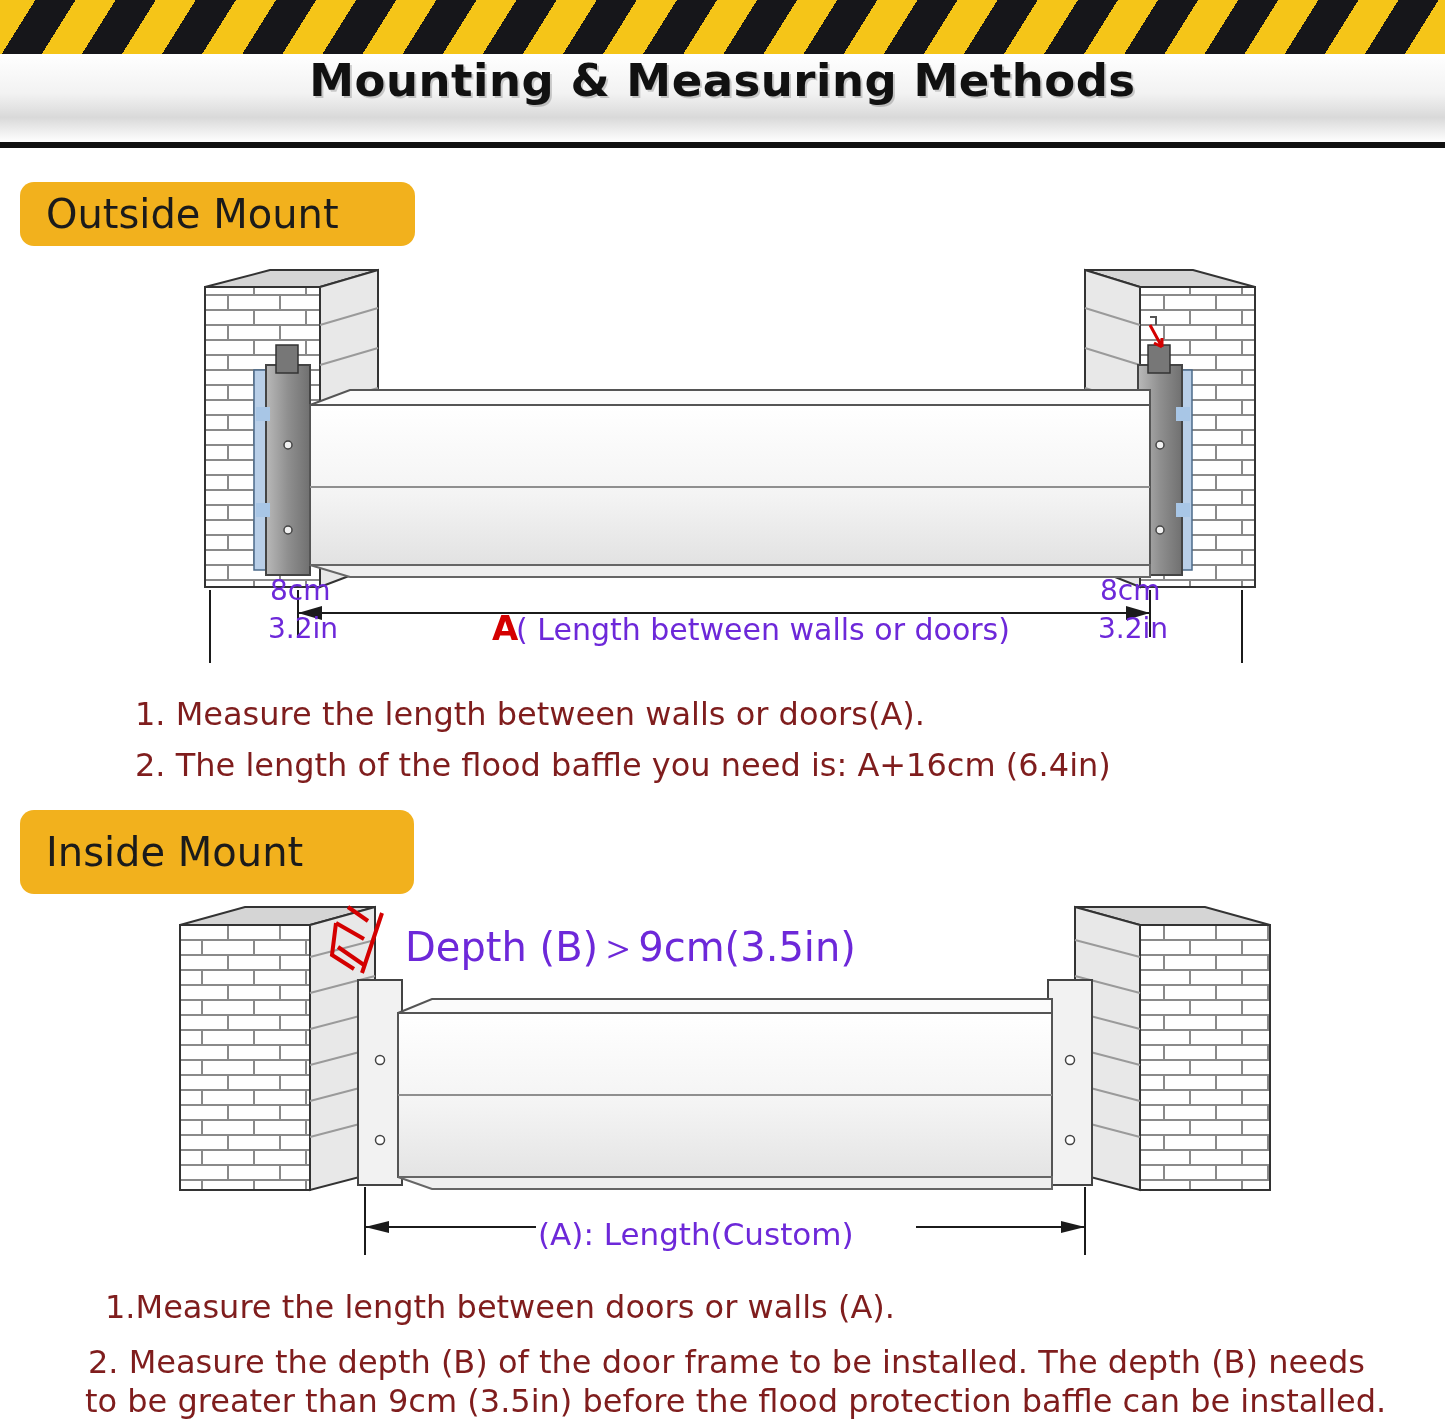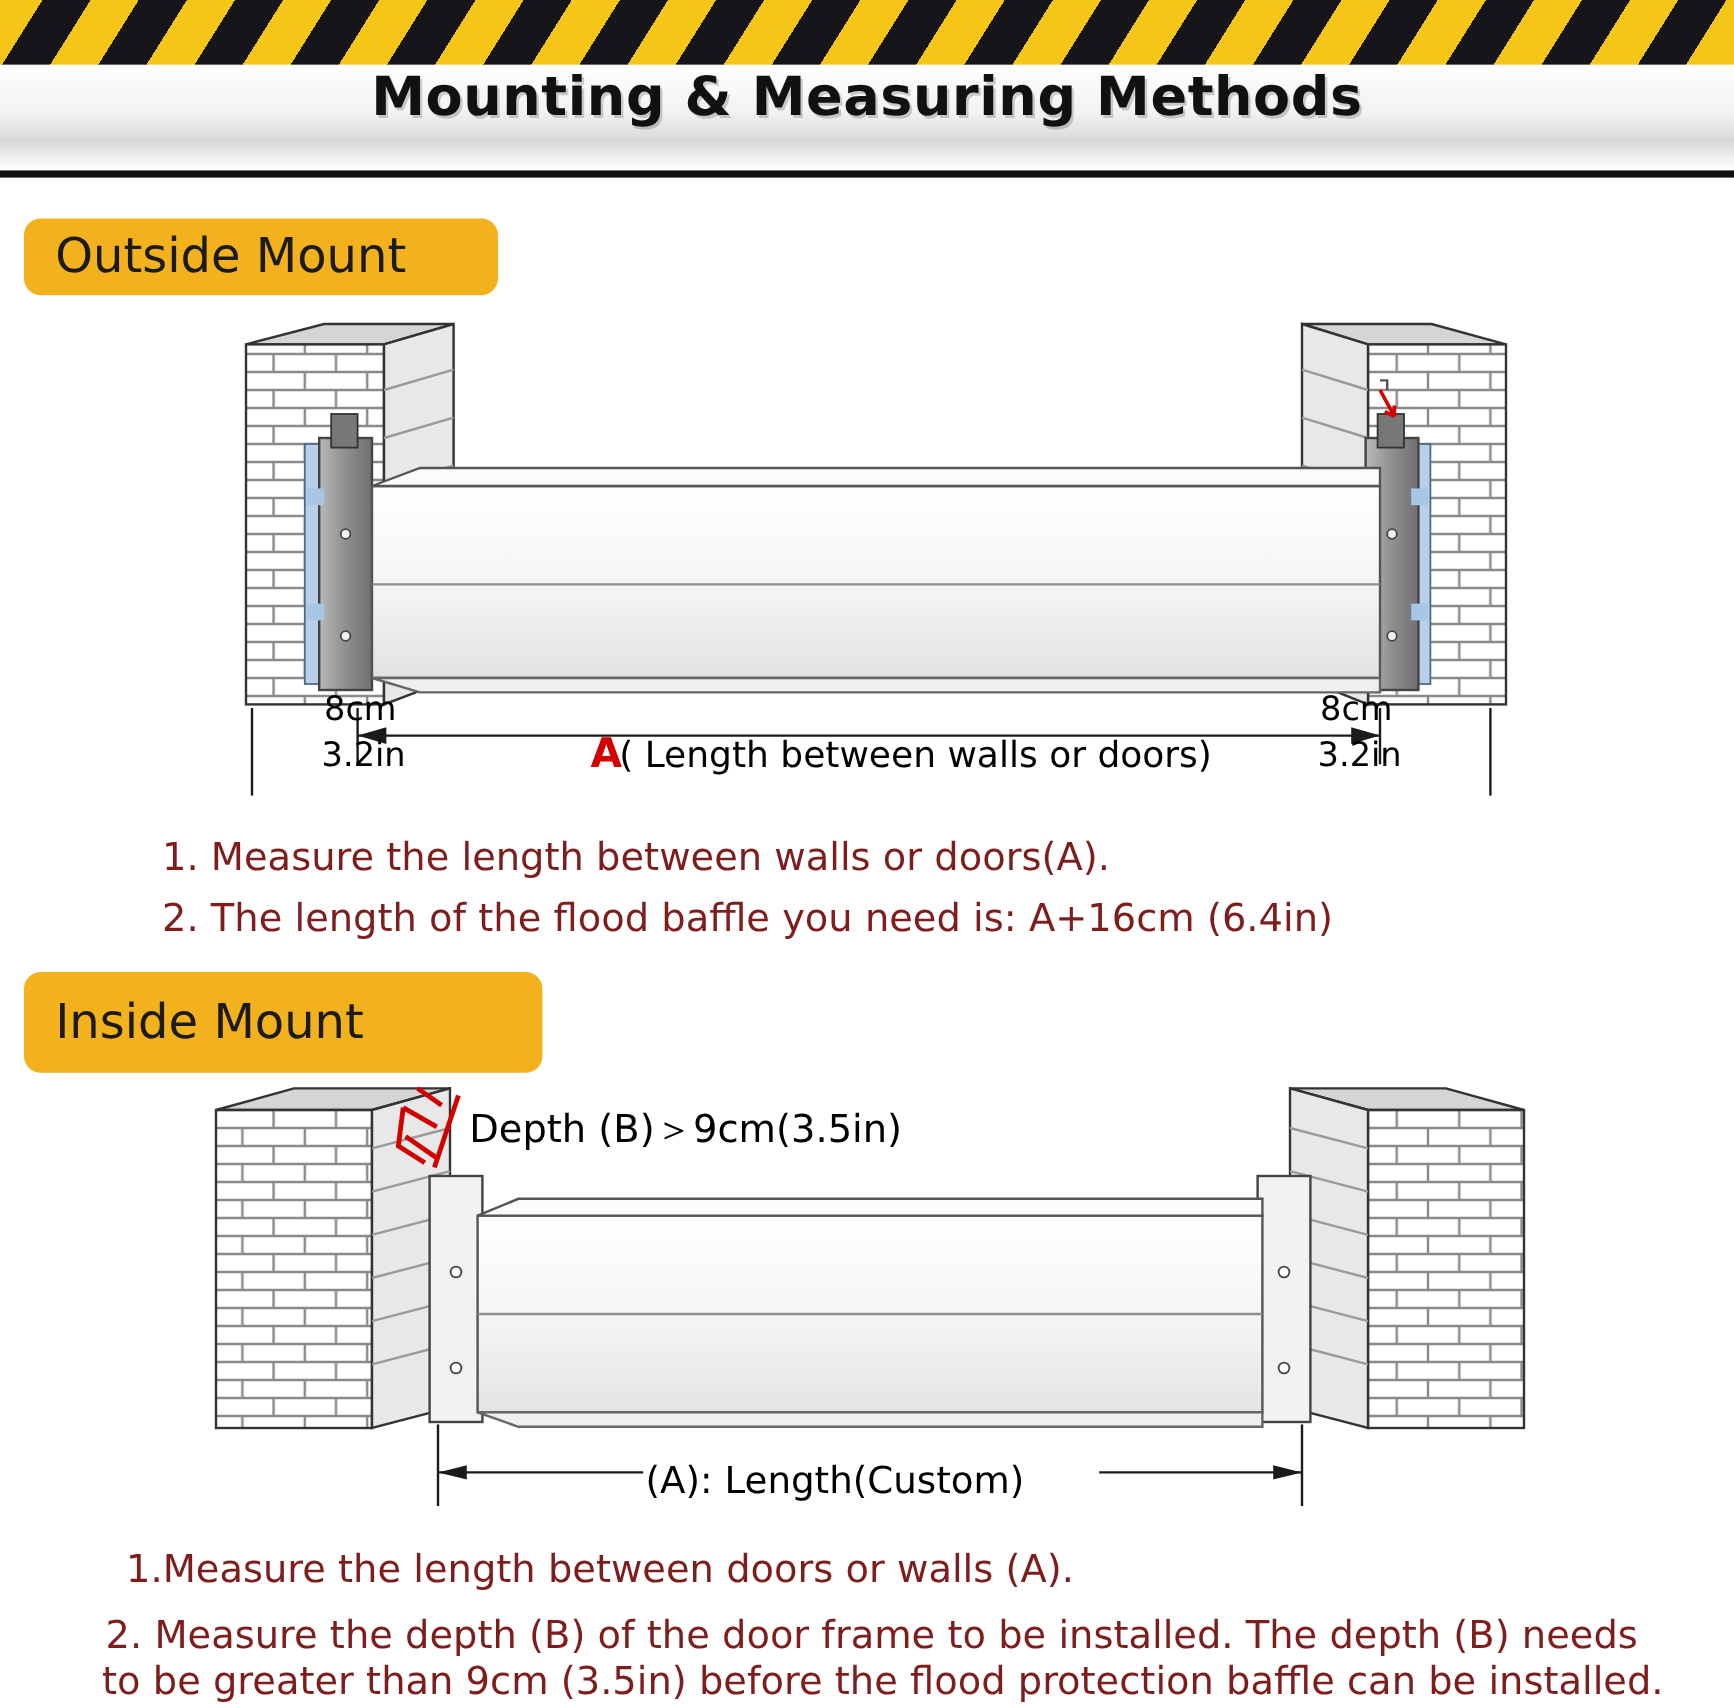--- a/index.html
+++ b/index.html
@@ -55,27 +55,27 @@
     display: flex;
     align-items: center;
     padding: 0 26px;
     box-sizing: border-box;
   }
   .tag span {
     font-size: 40px;
     color: #1b1b1b;
   }
   #tag-outside { left: 20px; top: 182px; width: 395px; height: 64px; }
-  #tag-inside  { left: 20px; top: 810px; width: 432px; height: 84px; }
+  #tag-inside  { left: 20px; top: 810px; width: 394px; height: 84px; }
 
   
   .txt {
     position: absolute;
     font-size: 28px;
-    color: #000000;
+    color: #6d28d9;
     white-space: nowrap;
   }
   .txt.big { font-size: 30px; }
 
   
   .diagram {
     position: absolute;
   }
   #diagram-outside { left: 150px; top: 265px; width: 1150px; height: 400px; }
   #diagram-inside  { left: 150px; top: 895px; width: 1150px; height: 380px; }
@@ -254,18 +254,18 @@
       <line x1="215" y1="292" x2="215" y2="360" stroke="#1b1b1b" stroke-width="2"></line>
       <line x1="935" y1="292" x2="935" y2="360" stroke="#1b1b1b" stroke-width="2"></line>
       <line x1="215" y1="332" x2="386" y2="332" stroke="#1b1b1b" stroke-width="2"></line>
       <line x1="766" y1="332" x2="935" y2="332" stroke="#1b1b1b" stroke-width="2"></line>
       <polygon points="215,332 239,326 239,338" fill="#1b1b1b"></polygon>
       <polygon points="935,332 911,326 911,338" fill="#1b1b1b"></polygon>
     </g>
   </svg>
 </div>
 
-<div class="txt" style="left:391px; top:920px; font-size:32px;">Depth (B)＞9cm(3.5in)</div>
+<div class="txt" style="left:405px; top:920px; font-size:40px;">Depth (B)＞9cm(3.5in)</div>
 <div class="txt" style="left:538px; top:1205px; font-size:31px;margin-top:11px;">(A): Length(Custom)</div>
 
 <div class="instructions" style="left:105px; top:1288px;">1.Measure the length between doors or walls (A).</div>
 <div class="instructions" style="left:88px; top:1343px;">2. Measure the depth (B) of the door frame to be installed. The depth (B) needs</div>
 <div class="instructions" style="left:85px; top:1382px;">to be greater than 9cm (3.5in) before the flood protection baffle can be installed.</div>
 
 </body></html>

